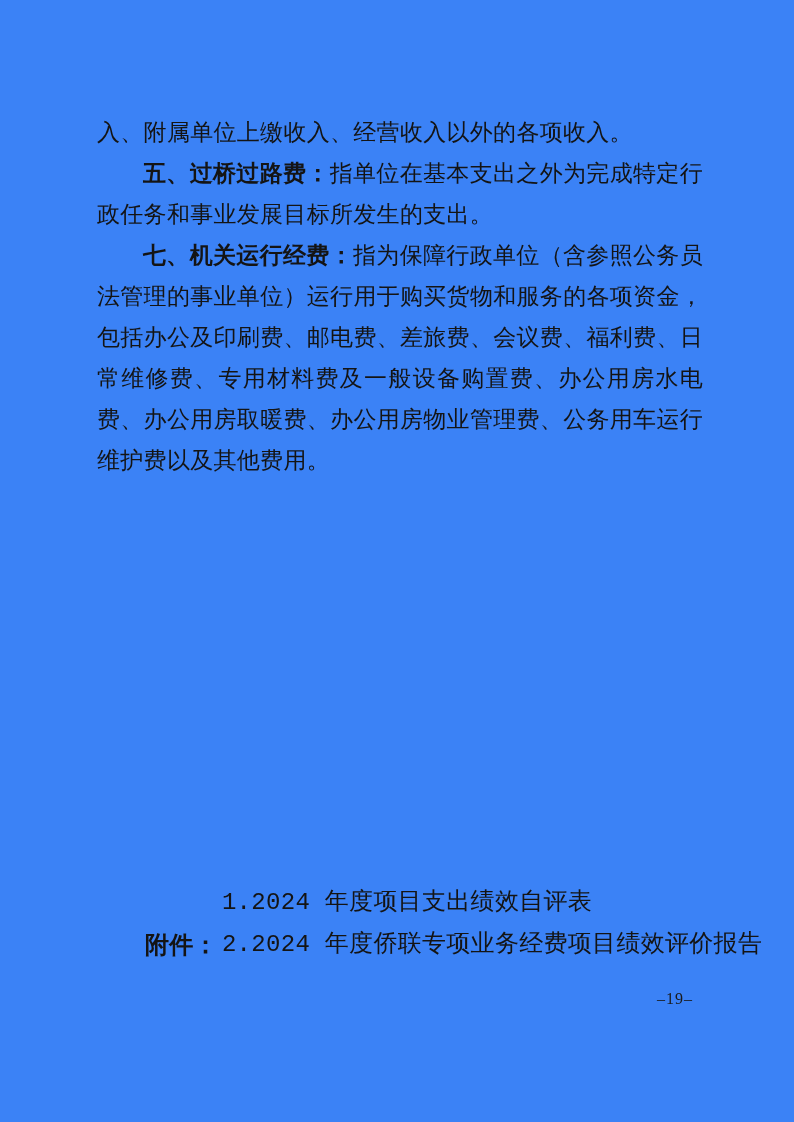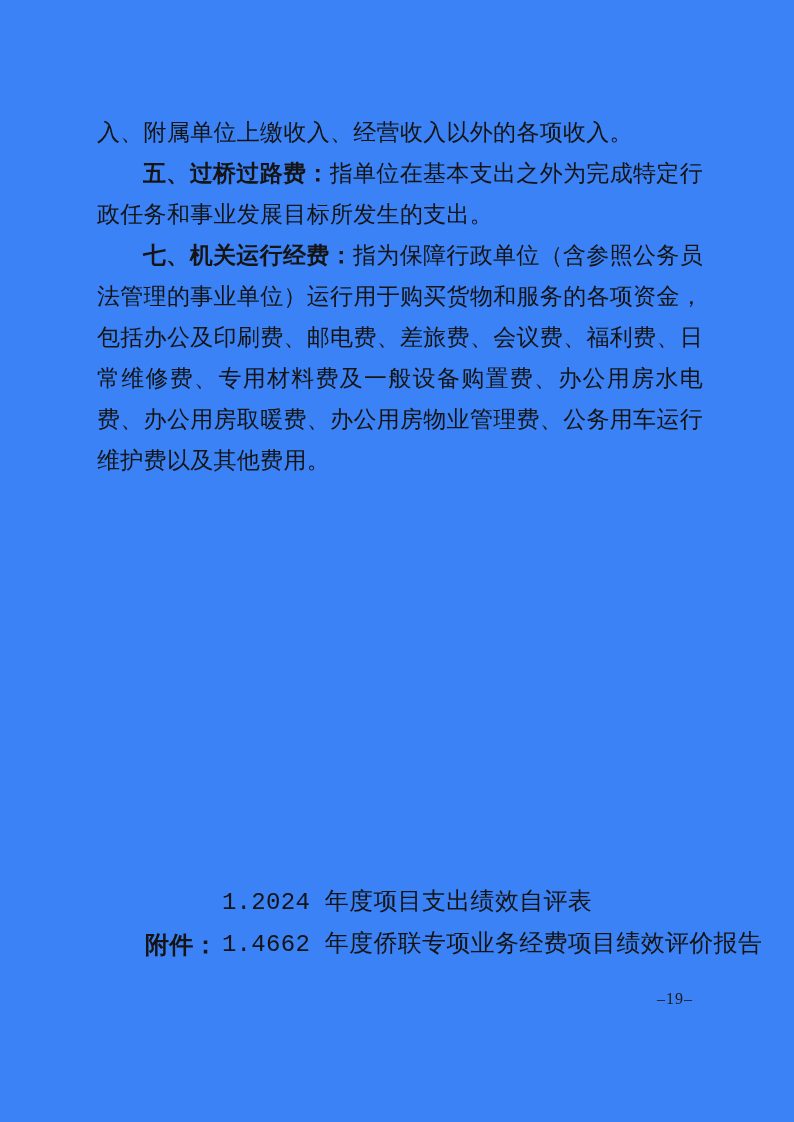--- a/index.html
+++ b/index.html
@@ -75,19 +75,19 @@
   <div class="content" id="paragraphs">
       <p>入、附属单位上缴收入、经营收入以外的各项收入。</p>
       <p class="indent"><b>五、过桥过路费：</b>指单位在基本支出之外为完成特定行政任务和事业发展目标所发生的支出。</p>
       <p class="indent"><b>七、机关运行经费：</b>指为保障行政单位（含参照公务员法管理的事业单位）运行用于购买货物和服务的各项资金，包括办公及印刷费、邮电费、差旅费、会议费、福利费、日常维修费、专用材料费及一般设备购置费、办公用房水电费、办公用房取暖费、办公用房物业管理费、公务用车运行维护费以及其他费用。</p>
     </div>
 
   <div class="attachments">
     <span class="att-label">附件：</span>
     <div class="att-items" id="att-items">
         <div>1.2024 年度项目支出绩效自评表</div>
-        <div>1.4662 年度侨联专项业务经费项目绩效评价报告</div>
+        <div>2.2024 年度侨联专项业务经费项目绩效评价报告</div>
       </div>
   </div>
 
   <div class="footer-page-number">–19–</div>
 
 </div>
 
 </body></html>

